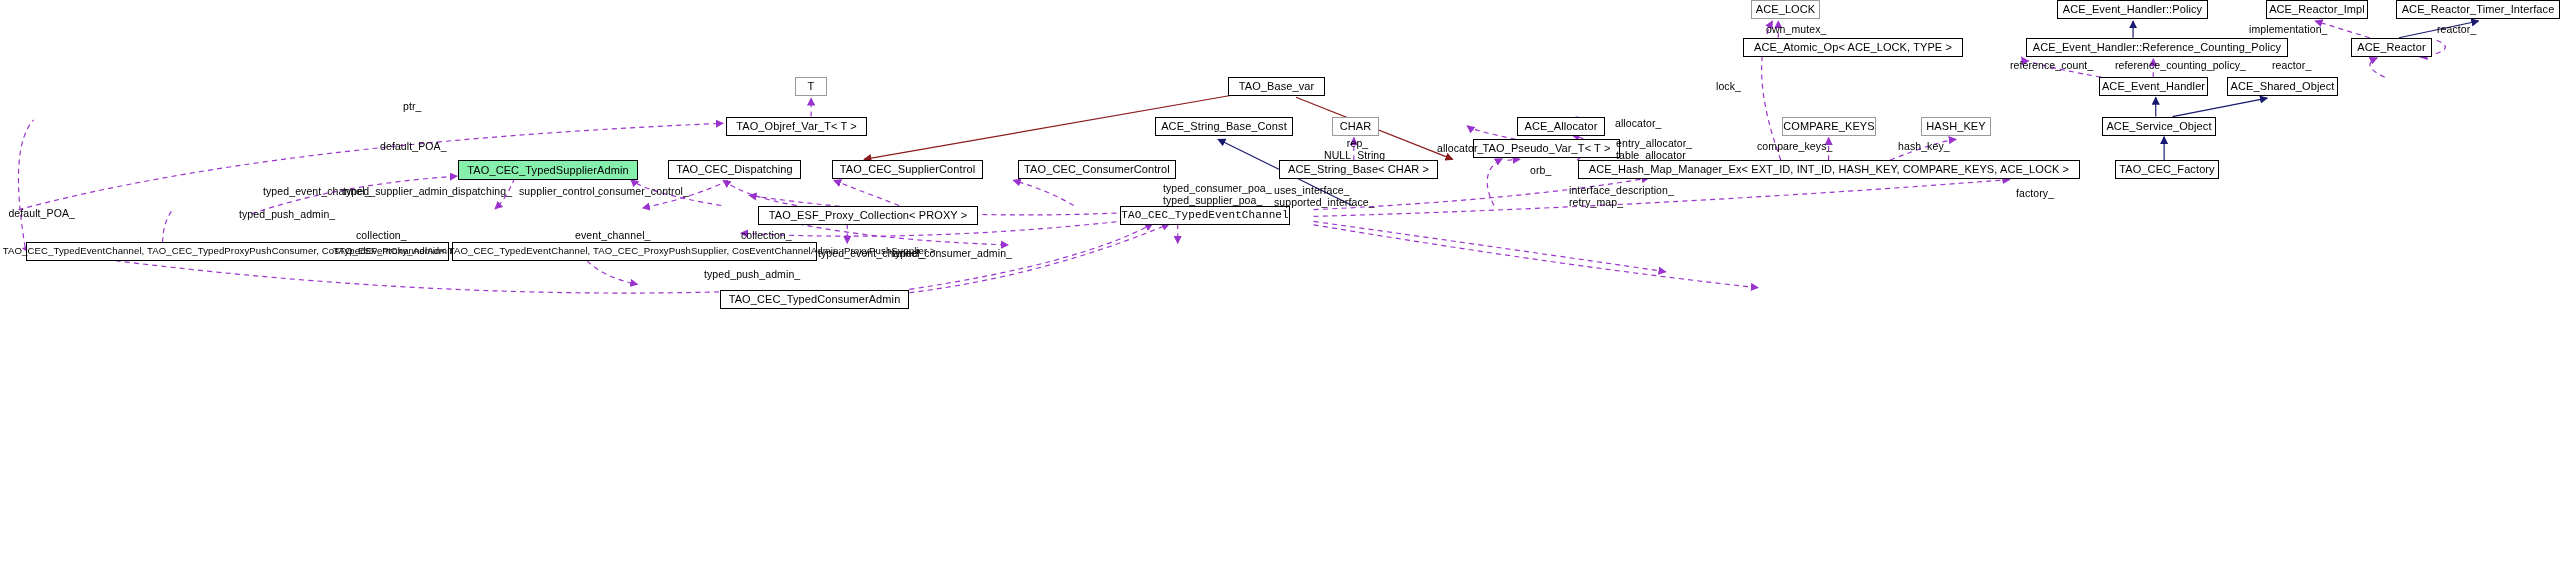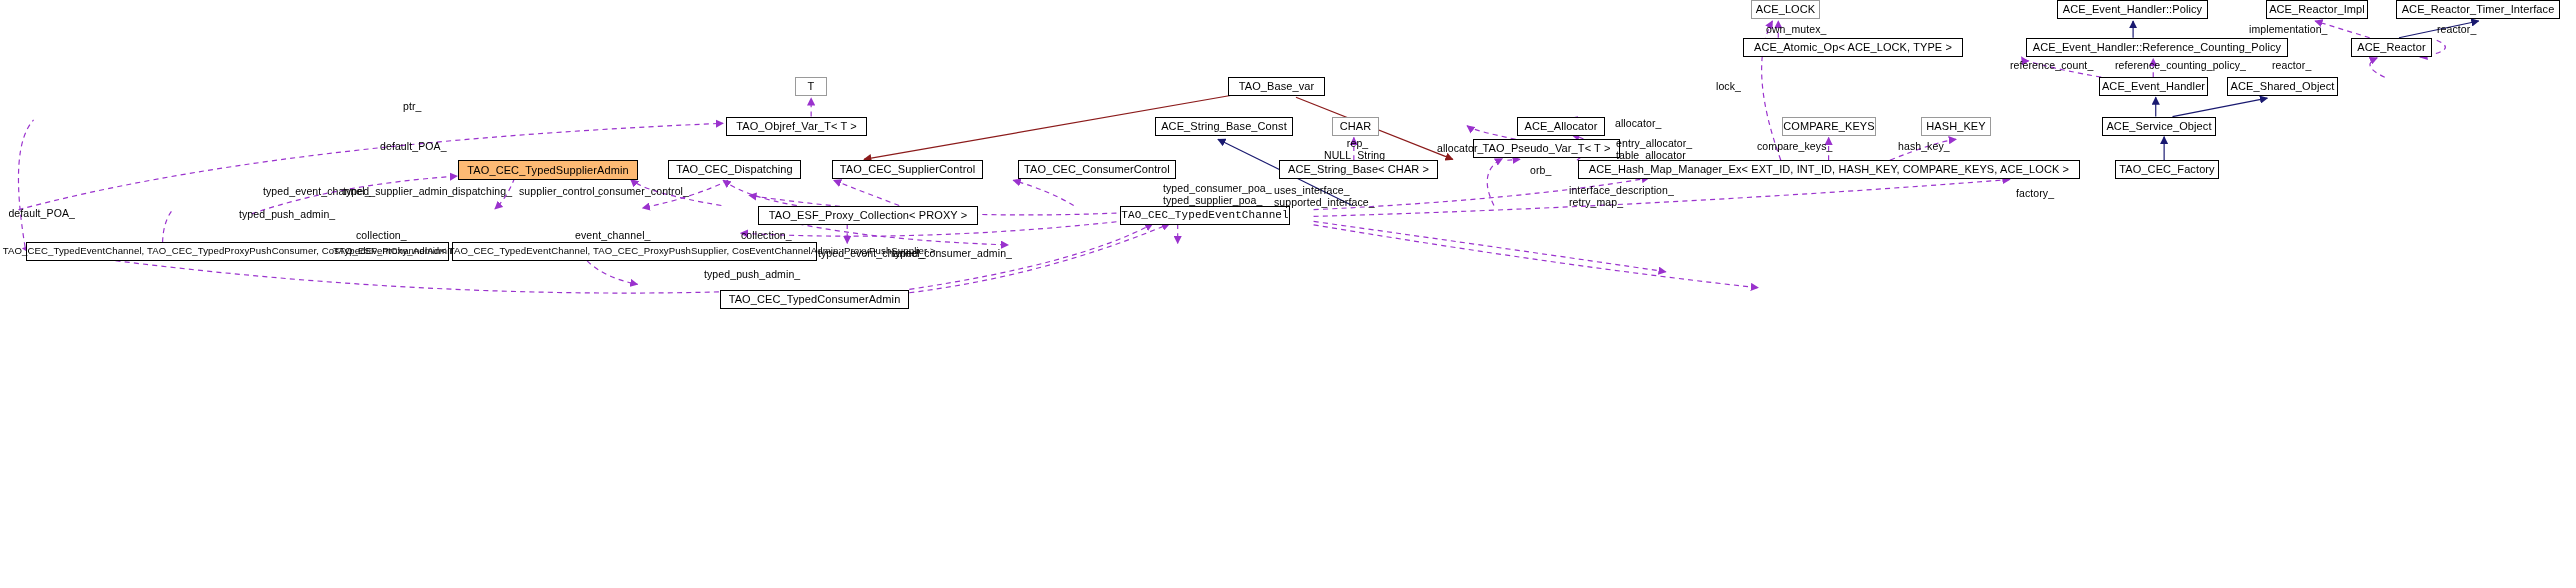--- a/index.html
+++ b/index.html
@@ -38,21 +38,21 @@
     justify-content: center;
     padding: 0 5px;
     height: 18.5px;
     letter-spacing: 0.1px;
   }
   .node.templ {
     border: 0.8px solid #9a9a9a;
     background: #ffffff;
   }
   .node.highlight {
-    background: #fdba74;
+    background: #86efac;
     border: 0.8px solid #000000;
   }
   .edge-label {
     position: absolute;
     font-size: 10.5px;
     color: #000000;
     white-space: pre;
     line-height: 1.12;
     letter-spacing: 0.1px;
   }

